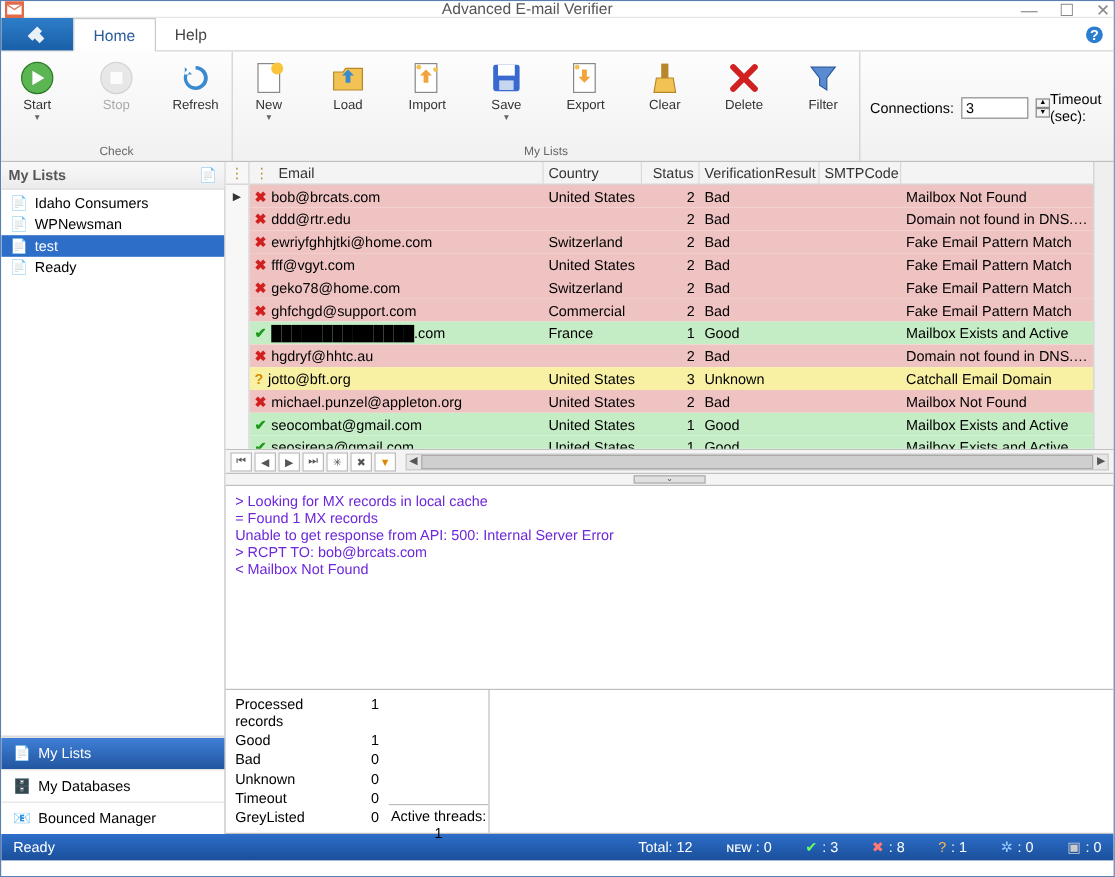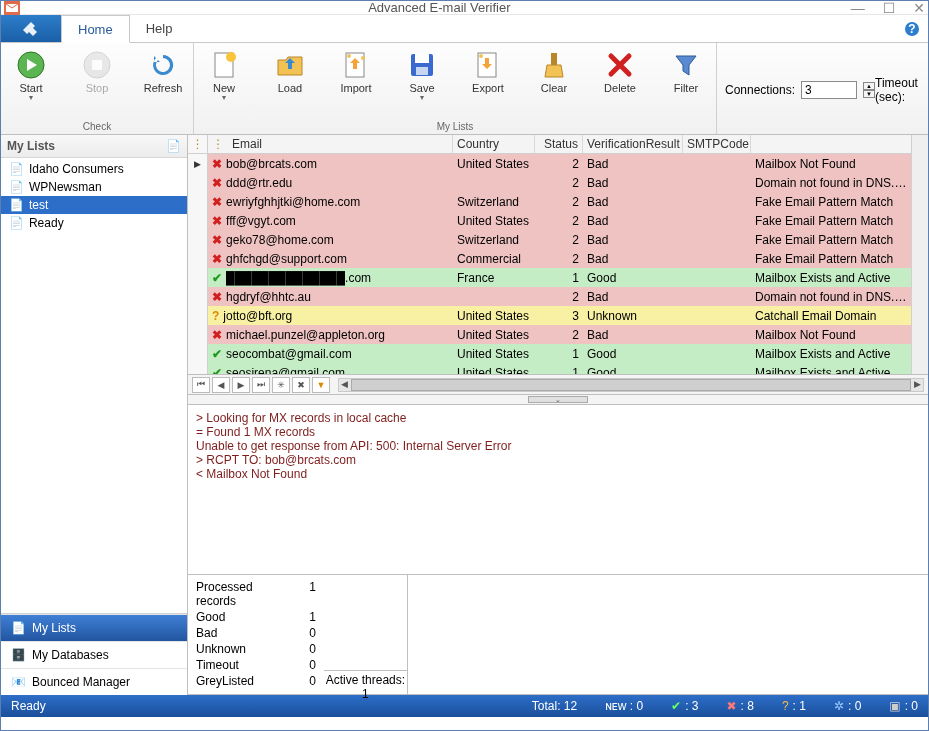--- a/index.html
+++ b/index.html
@@ -63,21 +63,21 @@
 .ic-x{color:#d02020;font-weight:bold}
 .ic-v{color:#1d9a1d;font-weight:bold}
 .ic-q{color:#d88a00;font-weight:bold}
 .vscroll{width:17px;background:#efefef;border-left:1px solid #d0d0d0}
 .navbar{height:20px;background:#f4f4f4;border-bottom:1px solid #bfbfbf;display:flex;align-items:center;padding:0 4px;gap:2px}
 .navbar .nbtn{width:18px;height:16px;border:1px solid #bbb;background:#fff;font-size:9px;display:flex;align-items:center;justify-content:center;cursor:pointer;color:#555}
 .navbar .hsb{flex:1;height:14px;background:#e6e6e6;border:1px solid #c9c9c9;margin-left:6px;position:relative}
 .navbar .hsb .thumb{position:absolute;left:12px;right:12px;top:0;bottom:0;background:#cfcfcf;border:1px solid #aaa}
 .splitter{height:10px;background:#f4f4f4;border-bottom:1px solid #bfbfbf;display:flex;align-items:center;justify-content:center}
 .splitter .handle{width:60px;height:7px;border:1px solid #aaa;background:#e0e0e0;font-size:7px;text-align:center;line-height:5px;color:#555}
-.log{flex:1;padding:6px 8px;color:#7f1d1d;overflow:auto;white-space:pre-line;border-bottom:1px solid #bfbfbf}
+.log{flex:1;padding:6px 8px;color:#6d28d9;overflow:auto;white-space:pre-line;border-bottom:1px solid #bfbfbf}
 .stats{height:120px;display:flex;border-bottom:1px solid #bfbfbf}
 .statstable{width:220px;border-right:1px solid #bfbfbf;padding:4px 0;display:flex;flex-direction:row}
 .strow{display:flex;padding:1px 8px}
 .strow .k{flex:1}
 .strow .v{width:30px;text-align:right}
 .threads{height:20px;border-top:1px solid #bfbfbf;text-align:center;padding-top:2px;margin-top:auto}
 .statusbar{height:22px;background:linear-gradient(#2d6ec9,#1a4f9a);color:#fff;display:flex;align-items:center;padding:0 10px;gap:28px;font-size:12px}
 .statusbar .sseg{display:flex;align-items:center;gap:4px}
 svg{display:block}
 </style>

